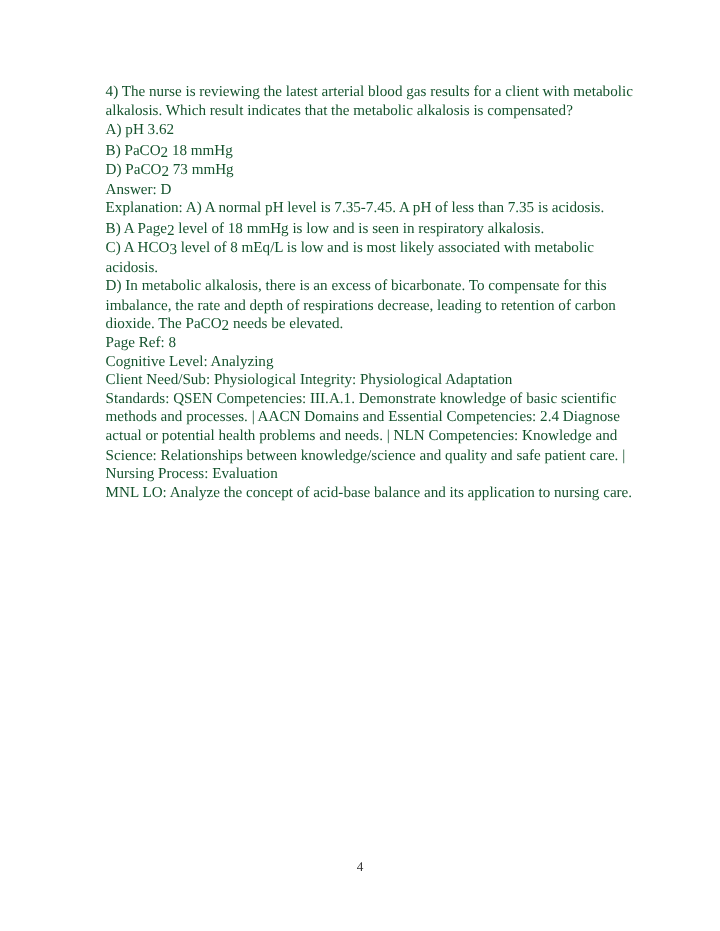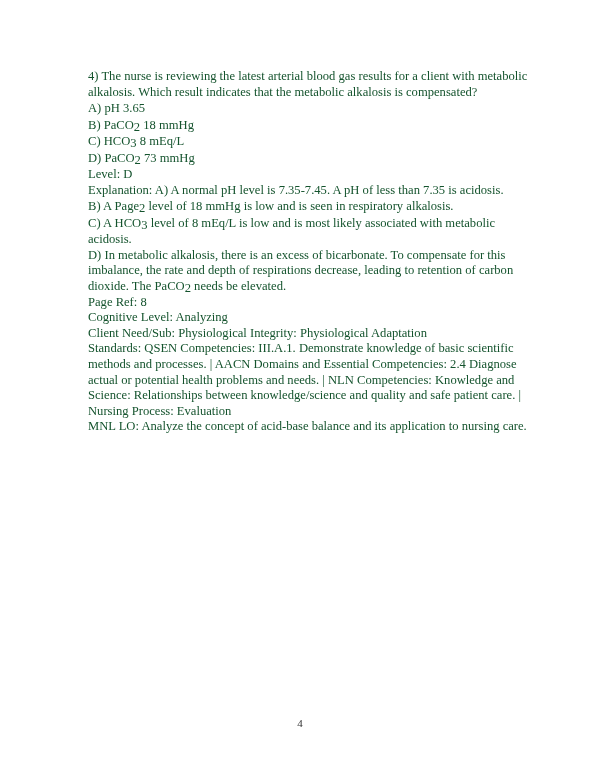--- a/index.html
+++ b/index.html
@@ -15,26 +15,25 @@
       position: absolute; left: 0; width: 600px; top: 717px; text-align: center;
       font-family: "Liberation Serif", serif; font-size: 11px; color: #333;
     }
   </style>
 </head>
 <body>
 
 <div class="page">
   <p class="line">4) The nurse is reviewing the latest arterial blood gas results for a client with metabolic alkalosis. Which result indicates that the metabolic alkalosis is compensated?</p>
 
-  <p class="opt"><span>A)</span> <span>pH 3.65</span></p>
+  <p class="opt"><span>A)</span> <span>pH 3.62</span></p>
   <p class="opt"><span>B)</span> <span>PaCO</span><sub>2</sub><span> 18 mmHg</span></p>
-  <p class="opt"><span>C)</span> <span>HCO</span><sub>3</sub><span> 8 mEq/L</span></p>
   <p class="opt"><span>D)</span> <span>PaCO</span><sub>2</sub><span> 73 mmHg</span></p>
 
-  <p class="opt">Level:  D</p>
+  <p class="opt">Answer:  D</p>
 
   <p class="line">Explanation:  A) A normal pH level is 7.35-7.45. A pH of less than 7.35 is acidosis.</p>
   <p class="opt"><span>B) A Page</span><sub>2</sub><span> level of 18 mmHg is low and is seen in respiratory alkalosis.</span></p>
   <p class="opt"><span>C) A HCO</span><sub>3</sub><span> level of 8 mEq/L is low and is most likely associated with metabolic acidosis.</span></p>
   <p class="line"><span>D) In metabolic alkalosis, there is an excess of bicarbonate. To compensate for this imbalance, the rate and depth of respirations decrease, leading to retention of carbon dioxide. The PaCO</span><sub>2</sub><span> needs be elevated.</span></p>
 
   <p class="line">Page Ref: 8</p>
   <p class="line">Cognitive Level:  Analyzing</p>
   <p class="line">Client Need/Sub:  Physiological Integrity: Physiological Adaptation</p>
   <p class="line">Standards:  QSEN Competencies: III.A.1. Demonstrate knowledge of basic scientific methods and processes. | AACN Domains and Essential Competencies: 2.4 Diagnose actual or potential health problems and needs. | NLN Competencies: Knowledge and Science: Relationships between knowledge/science and quality and safe patient care. | Nursing Process: Evaluation</p>

